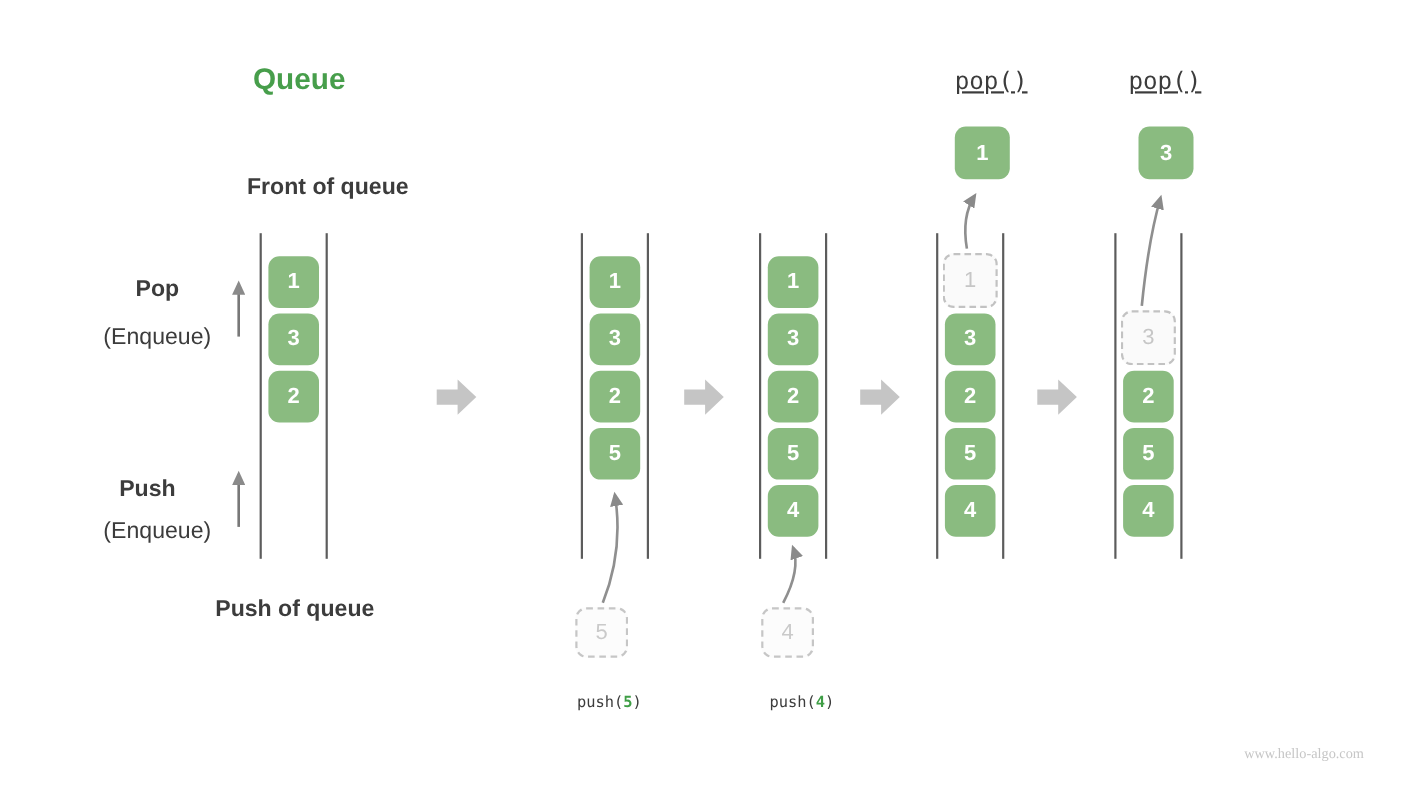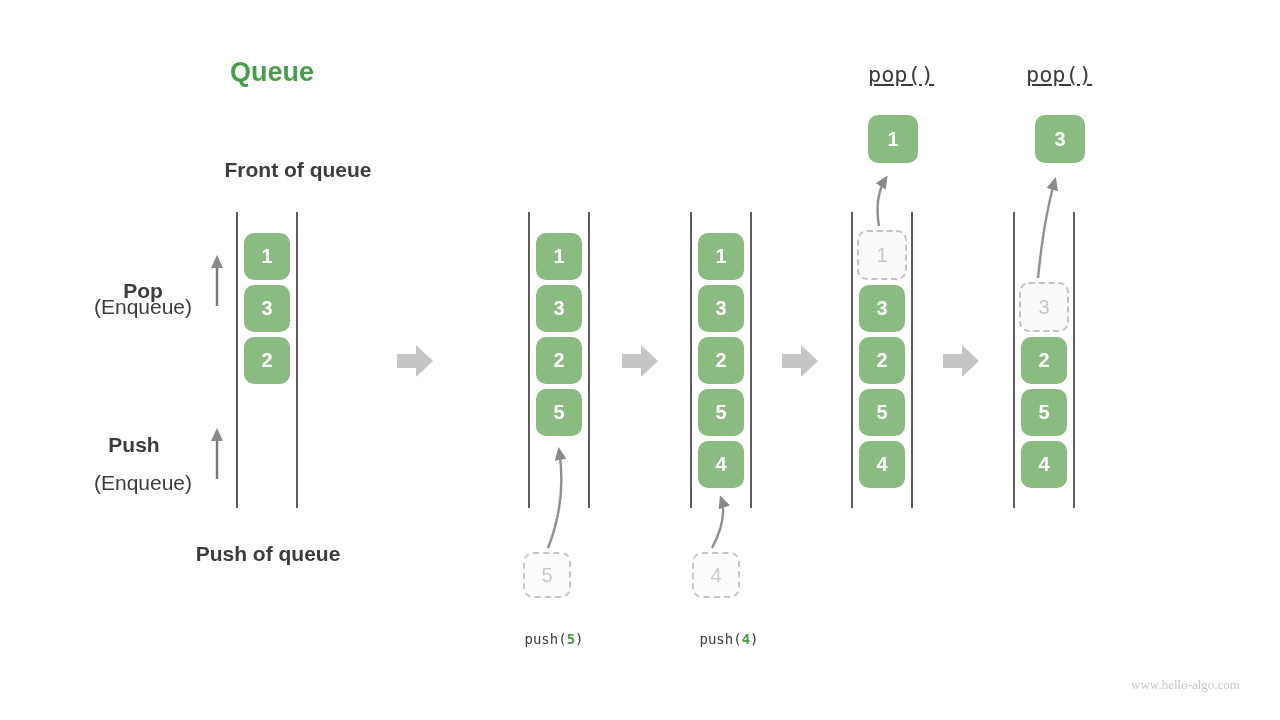--- a/index.html
+++ b/index.html
@@ -10,21 +10,21 @@
   
   .title {
     position:absolute; left:230px; top:57px;
     font-size:27px; font-weight:bold; color:#479e4b; letter-spacing:0;
   }
   .lbl { position:absolute; color:#3c3c3c; font-size:21px; white-space:nowrap; }
   .lbl.bold { font-weight:bold; }
   .center { transform:translateX(-50%); }
   .front-lbl { left:268px; top:158px;margin-left:30px; }
   .rear-lbl  { left:268px; top:542px; }
-  .pop-lbl   { left:143px; top:279px; }
+  .pop-lbl   { left:143px; top:251px; }
   .pop-sub   { left:143px; top:295px; }
   .push-lbl  { left:134px; top:433px; }
   .push-sub  { left:143px; top:471px; }
   .mono { font-family:"DejaVu Sans Mono", monospace; }
   .op-pop {
     position:absolute; top:-150px; transform:translateX(-50%);
     font-size:22px; color:#3c3c3c; white-space:nowrap;text-decoration:underline;
   }
   .op-push {
     position:absolute; top:419px; transform:translateX(-50%);

